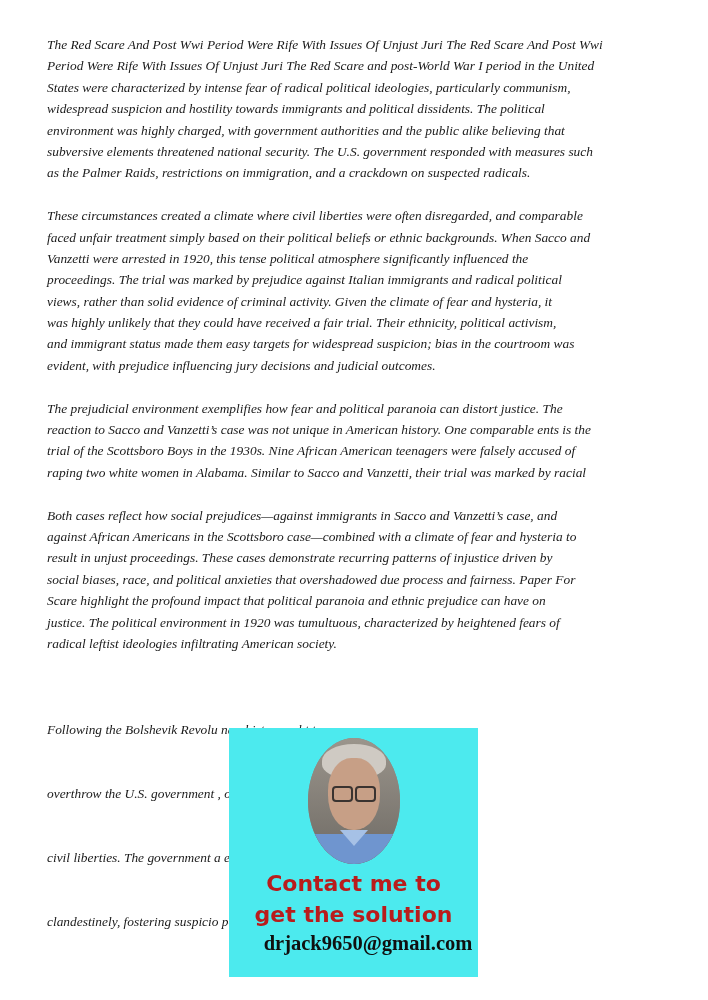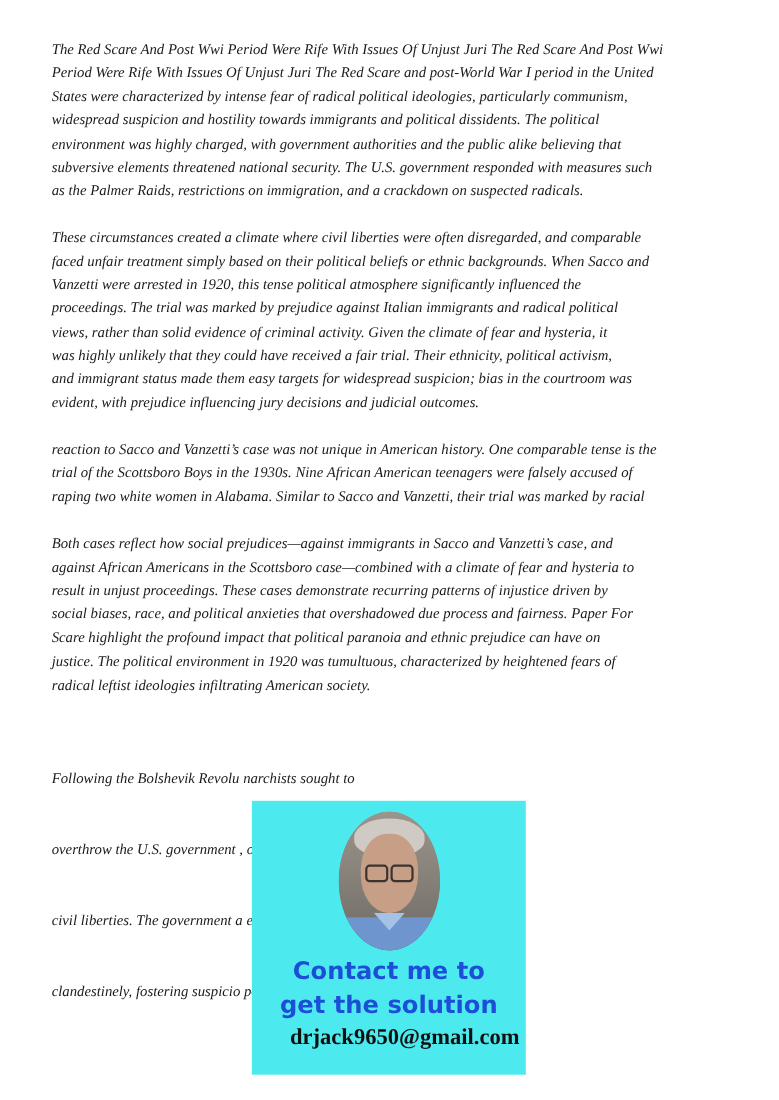--- a/index.html
+++ b/index.html
@@ -20,21 +20,21 @@
   }
   .avatar .bg { position:absolute; inset:0; background: linear-gradient(#9b958c, #6e6a64); }
   .avatar .hair { position:absolute; left:14px; top:6px; width:64px; height:34px; border-radius:50% 50% 40% 40%; background:#cfcac3; }
   .avatar .face { position:absolute; left:20px; top:20px; width:52px; height:72px; border-radius:45% 45% 48% 48%; background:#c79f86; }
   .avatar .glass-l, .avatar .glass-r { position:absolute; top:48px; width:17px; height:12px; border:2px solid #3a3330; border-radius:4px; }
   .avatar .glass-l { left:24px; } .avatar .glass-r { left:47px; }
   .avatar .shirt { position:absolute; left:0; top:96px; width:92px; height:40px; background:#6f95cf; }
   .avatar .collar { position:absolute; left:32px; top:92px; width:28px; height:16px; background:#a6c1e6; clip-path: polygon(0 0, 50% 100%, 100% 0); }
   .promo-title {
     position: absolute; left: 0; width: 249px; top: 140px;
-    font-family: "DejaVu Sans", sans-serif; font-weight: bold; font-size: 22px; line-height: 31px; color: #1d4ed8;
+    font-family: "DejaVu Sans", sans-serif; font-weight: bold; font-size: 22px; line-height: 31px; color: #b91c1c;
   }
   .promo-email {
     position: absolute; left: 0; width: 278px; top: 204px;
     font-family: "Liberation Serif", serif; font-weight: bold; font-size: 20.5px; color: #101010;
   }
 </style>
 </head>
 <body>
 
 <div class="page">
@@ -51,21 +51,22 @@
     <div class="line">These circumstances created a climate where civil liberties were often disregarded, and comparable</div>
     <div class="line">faced unfair treatment simply based on their political beliefs or ethnic backgrounds. When Sacco and</div>
     <div class="line">Vanzetti were arrested in 1920, this tense political atmosphere significantly influenced the</div>
     <div class="line">proceedings. The trial was marked by prejudice against Italian immigrants and radical political</div>
     <div class="line">views, rather than solid evidence of criminal activity. Given the climate of fear and hysteria, it</div>
     <div class="line">was highly unlikely that they could have received a fair trial. Their ethnicity, political activism,</div>
     <div class="line">and immigrant status made them easy targets for widespread suspicion; bias in the courtroom was</div>
     <div class="line">evident, with prejudice influencing jury decisions and judicial outcomes.</div>
   </div>
   <div class="para">
-    <div class="line">reaction to Sacco and Vanzetti’s case was not unique in American history. One comparable tense is the</div>
+    <div class="line">The prejudicial environment exemplifies how fear and political paranoia can distort justice. The</div>
+    <div class="line">reaction to Sacco and Vanzetti’s case was not unique in American history. One comparable ents is the</div>
     <div class="line">trial of the Scottsboro Boys in the 1930s. Nine African American teenagers were falsely accused of</div>
     <div class="line">raping two white women in Alabama. Similar to Sacco and Vanzetti, their trial was marked by racial</div>
   </div>
   <div class="para">
     <div class="line">Both cases reflect how social prejudices—against immigrants in Sacco and Vanzetti’s case, and</div>
     <div class="line">against African Americans in the Scottsboro case—combined with a climate of fear and hysteria to</div>
     <div class="line">result in unjust proceedings. These cases demonstrate recurring patterns of injustice driven by</div>
     <div class="line">social biases, race, and political anxieties that overshadowed due process and fairness. Paper For</div>
     <div class="line">Scare highlight the profound impact that political paranoia and ethnic prejudice can have on</div>
     <div class="line">justice. The political environment in 1920 was tumultuous, characterized by heightened fears of</div>

